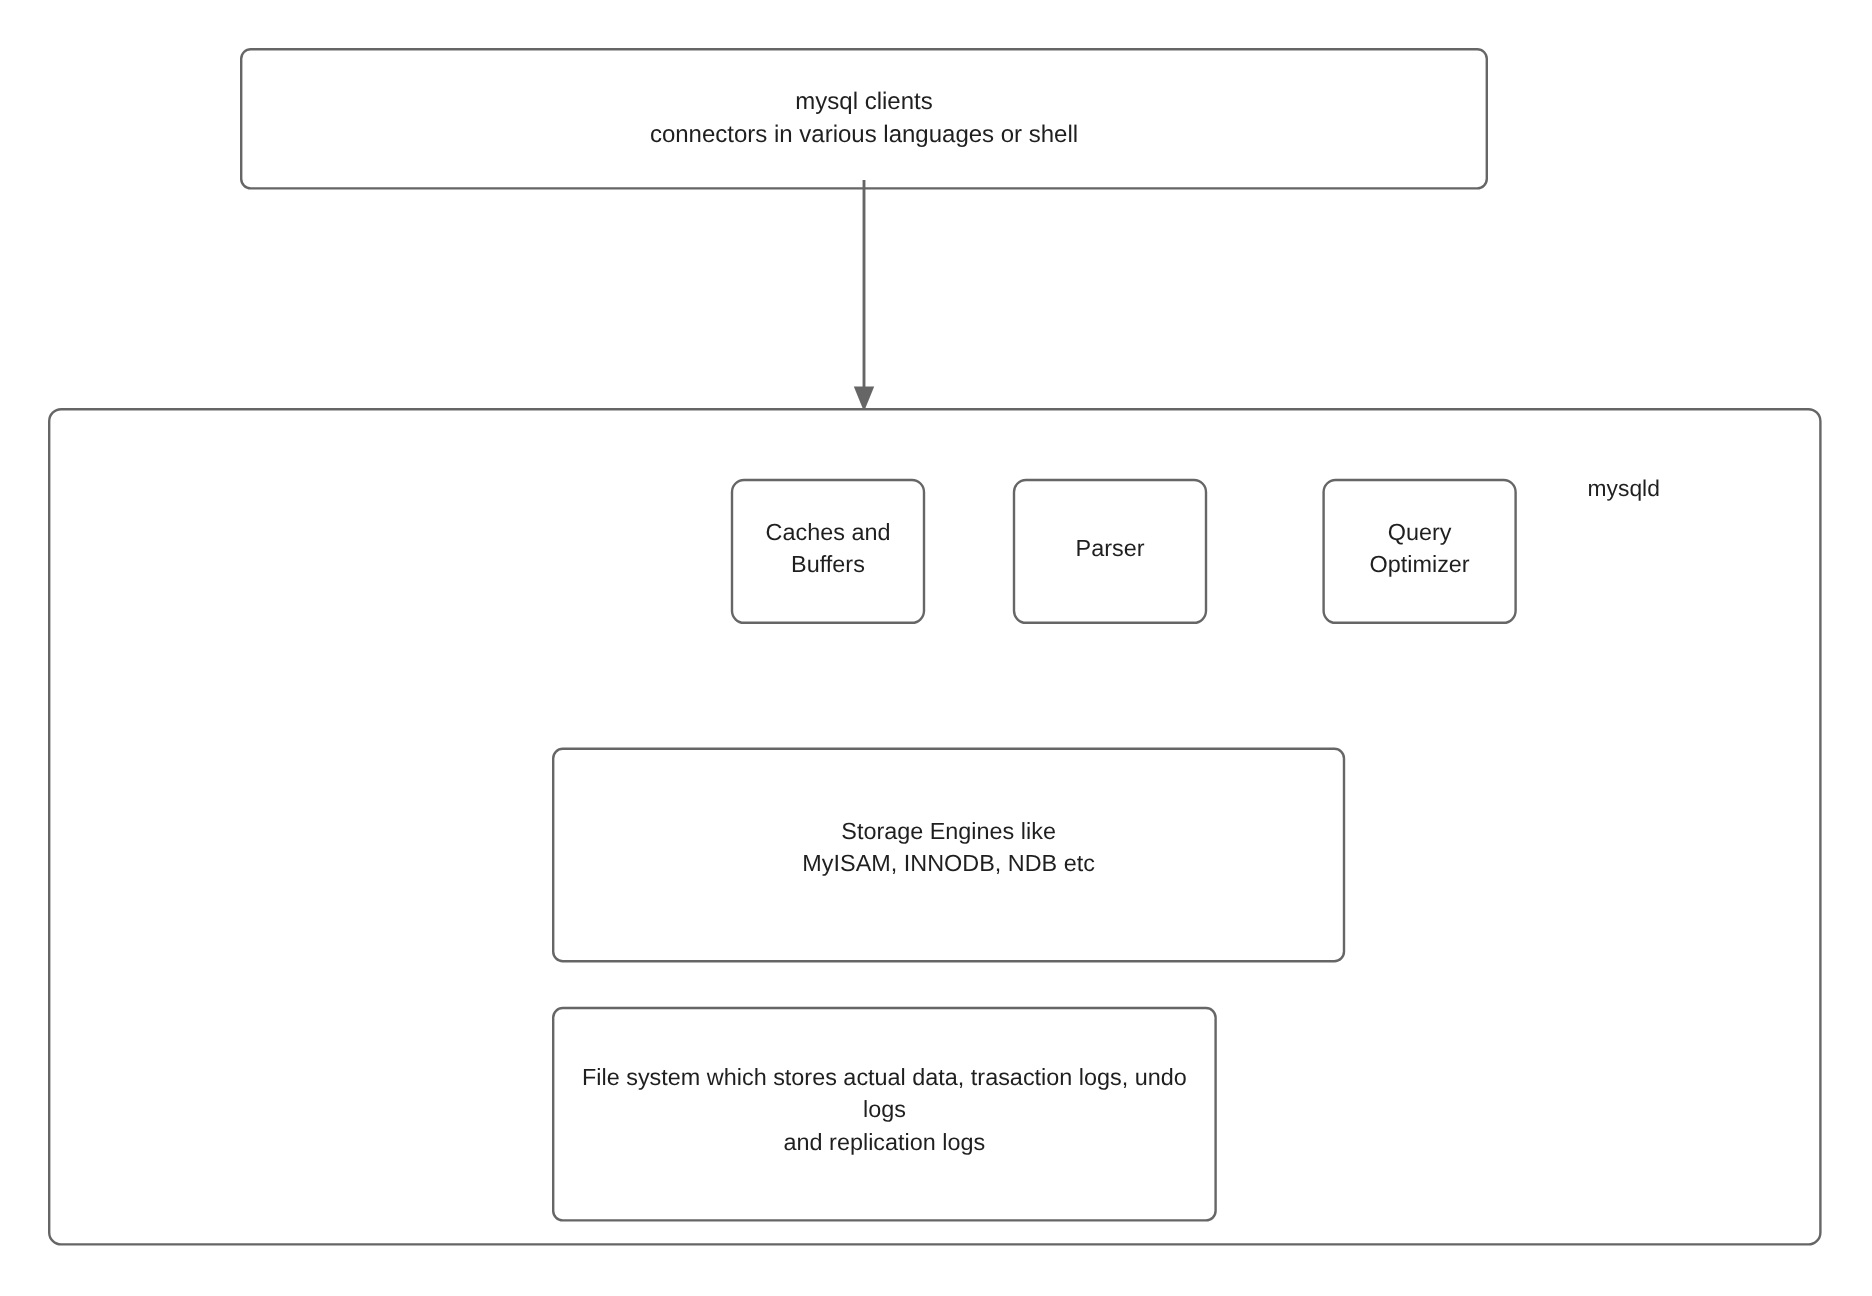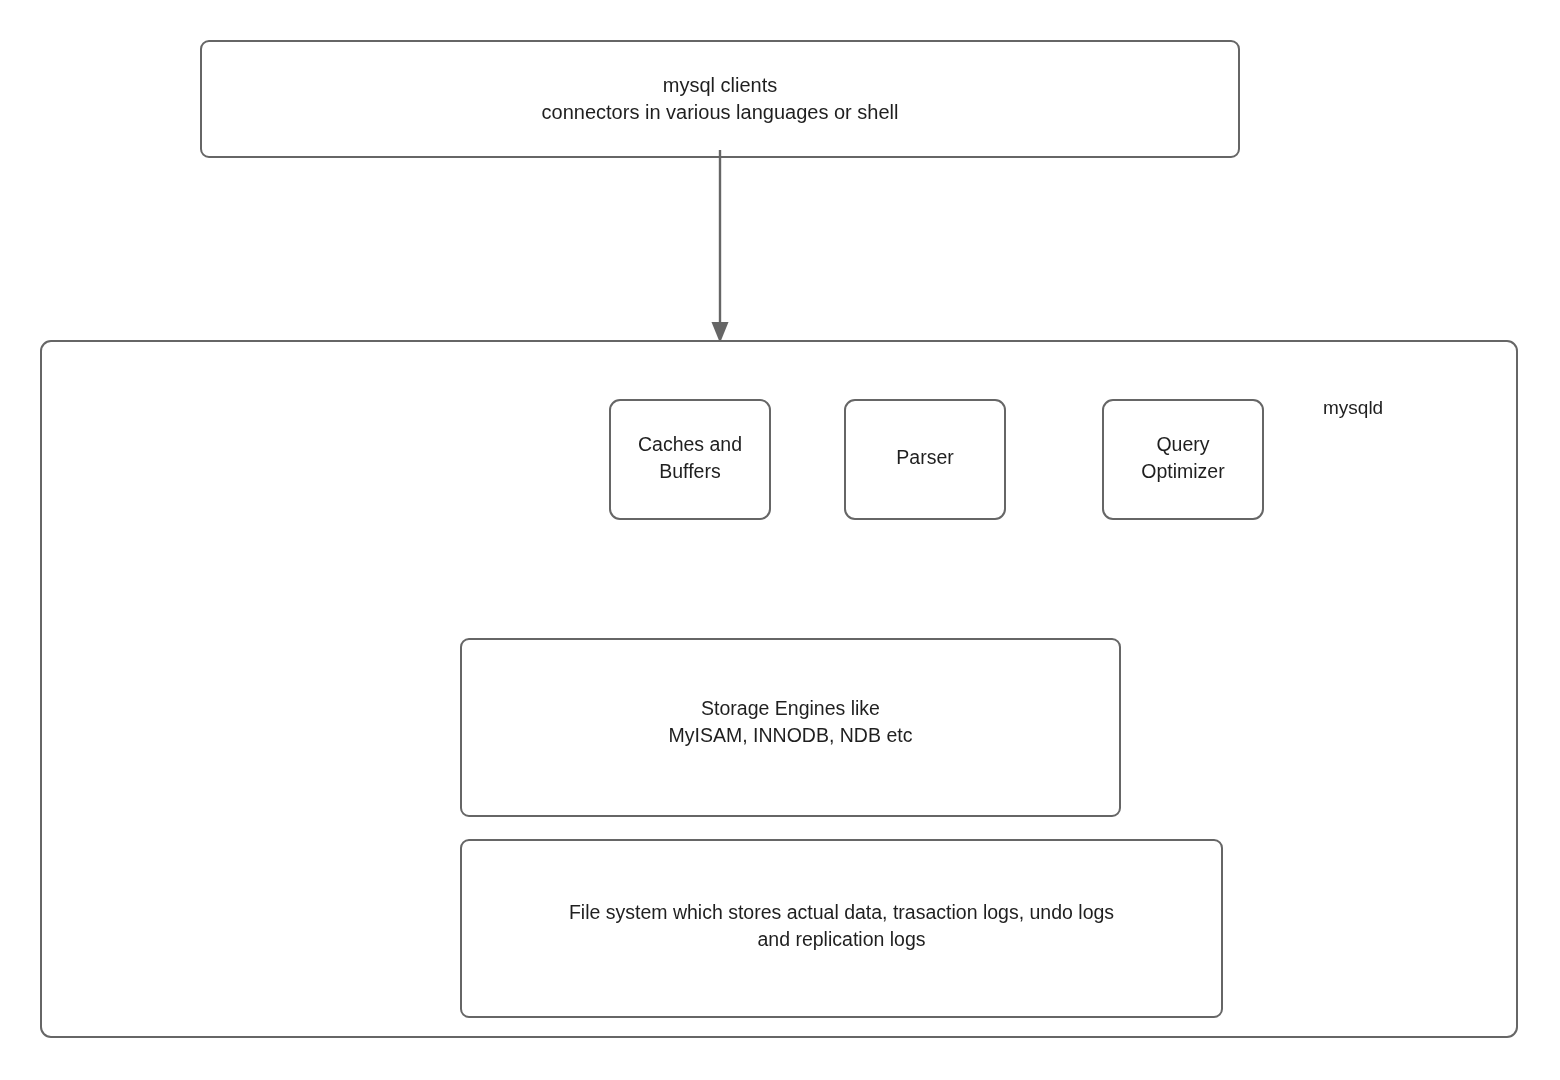--- a/index.html
+++ b/index.html
@@ -93,34 +93,34 @@
     top: -2px;
   }
   #comp-0 { left: 119px; }
   #comp-1 { left: 379px; }
   #comp-2 { left: 609px; }
   #comp-3 { left: 844px; }
   #comp-4 { left: 1102px; }
 
   #storage-box {
     left: 460px;
-    top: 638px;
+    top: 623px;
     width: 661px;
     height: 179px;
     border-radius: 9px;
   }
   #storage-box .label {
     position: relative;
     top: -6px;
   }
 
   #filesystem-box {
     left: 460px;
     top: 839px;
-    width: 763px;
+    width: 554px;
     height: 179px;
     border-radius: 9px;
   }
   #filesystem-box .label {
     position: relative;
     top: -3px;
   }
 
   
   #arrow-svg {

